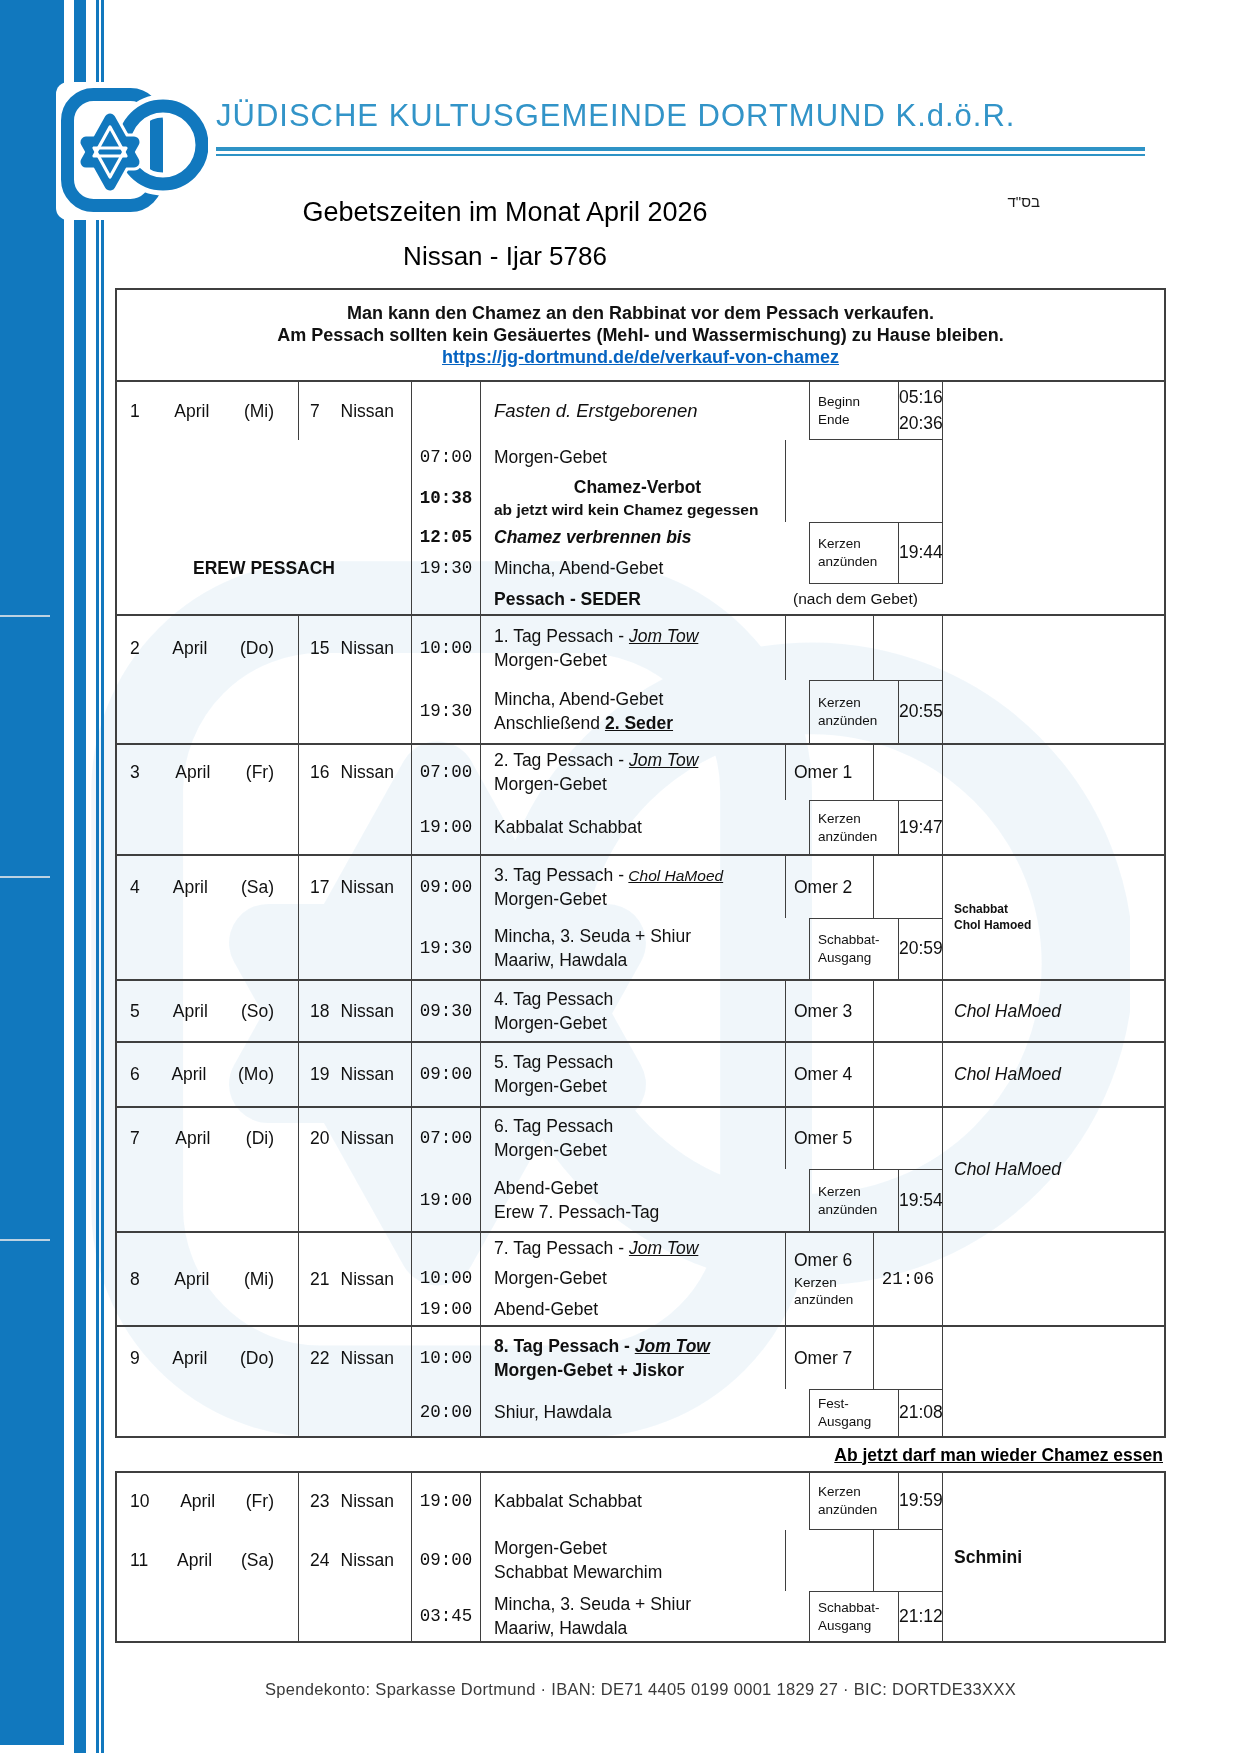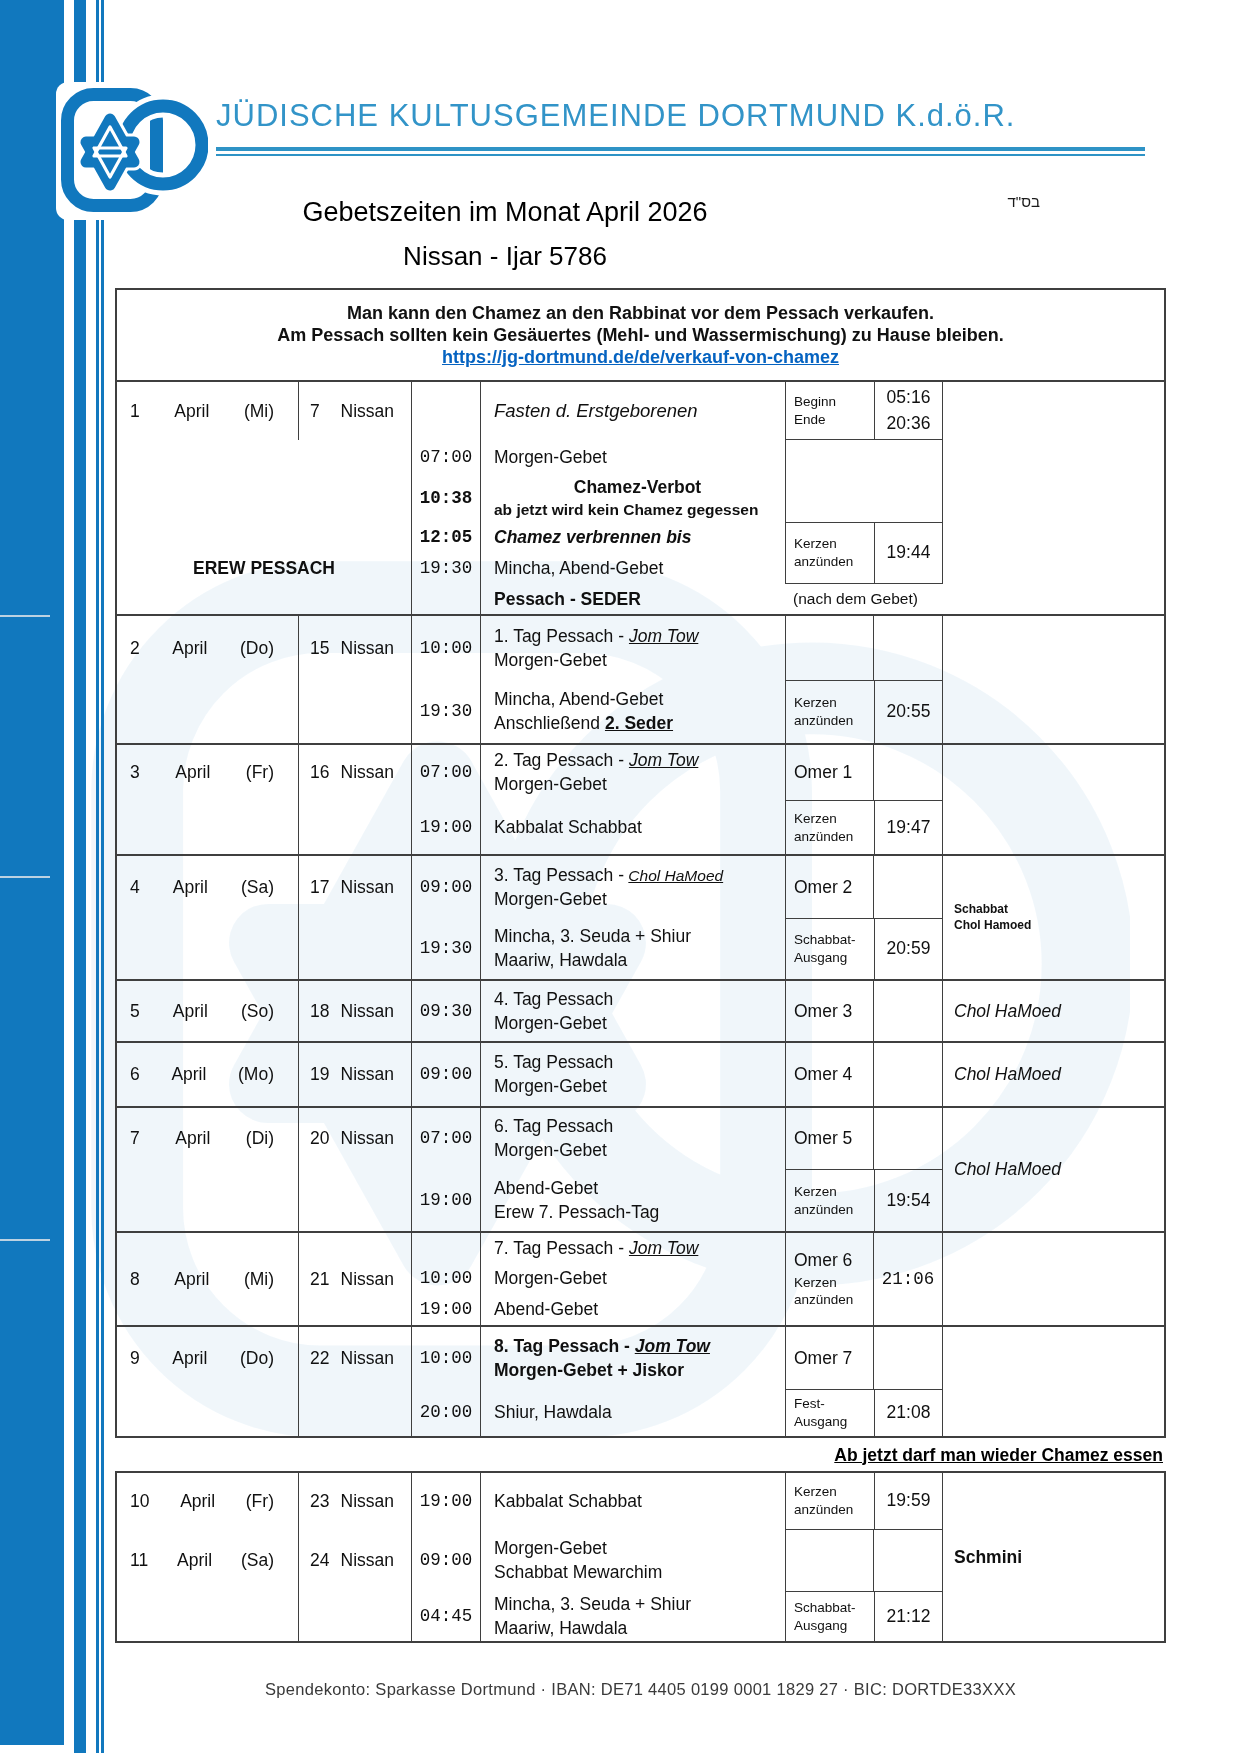--- a/index.html
+++ b/index.html
@@ -35,21 +35,21 @@
   .bt{border-top:1.8px solid #3f3f3f;}
   .bb{border-bottom:1.8px solid #3f3f3f;}
   .a{justify-content:space-between;padding:0 24px 0 13px;}
   .b{justify-content:space-between;padding:0 17px 0 11px;}
   .t{justify-content:center;font-family:Liberation Mono, monospace;}
   .d{flex-direction:column;align-items:flex-start;justify-content:center;padding:3px 4px 3px 13px;gap:1px;}
   .e{padding-left:8px;}
   .g{padding-left:11px;}
   .col{flex-direction:column;align-items:flex-start;justify-content:center;}
   .cen{justify-content:center;}
-  .box{display:flex;align-items:stretch;box-sizing:border-box;}
+  .box{display:flex;align-items:stretch;box-sizing:border-box;margin-left:24px;}
   .lab{width:89px;flex:none;display:flex;align-items:center;padding-left:8px;font-size:13.5px;line-height:1.3;
        border-right:1.8px solid #3f3f3f;box-sizing:border-box;color:#101010;}
   .lab.col{align-items:flex-start;}
   .val{flex:1;display:flex;flex-direction:column;align-items:center;justify-content:center;
        font-size:17.5px;color:#101010;line-height:1.45;}
   .bold{font-weight:700;}
   .it{font-style:italic;}
   .sm{font-size:15.5px;}
   .p2{margin-left:.28em;text-decoration:underline;}
   .note-between{position:absolute;left:115px;top:1440px;width:1051px;height:30px;display:flex;align-items:center;
@@ -397,21 +397,21 @@
         <span>23</span>
         <span>Nissan</span>
       </div>
       <div class="c b bl" style="grid-area:2/2/3/3">
         <span>24</span>
         <span>Nissan</span>
       </div>
       <div class="c bl" style="grid-area:3/2/4/3"></div>
       <div class="c t bl" style="grid-area:1/3/2/4">19:00</div>
       <div class="c t bl" style="grid-area:2/3/3/4">09:00</div>
-      <div class="c t bl" style="grid-area:3/3/4/4">04:45</div>
+      <div class="c t bl" style="grid-area:3/3/4/4">03:45</div>
       <div class="c d bl" style="grid-area:1/4/2/5">Kabbalat Schabbat</div>
       <div class="c d bl" style="grid-area:2/4/3/5">
         <span>Morgen-Gebet</span>
         <span>Schabbat Mewarchim</span>
       </div>
       <div class="c d bl" style="grid-area:3/4/4/5">
         <span>Mincha, 3. Seuda + Shiur</span>
         <span>Maariw, Hawdala</span>
       </div>
       <div class="box bl bb" style="grid-area:1/5/2/7">

